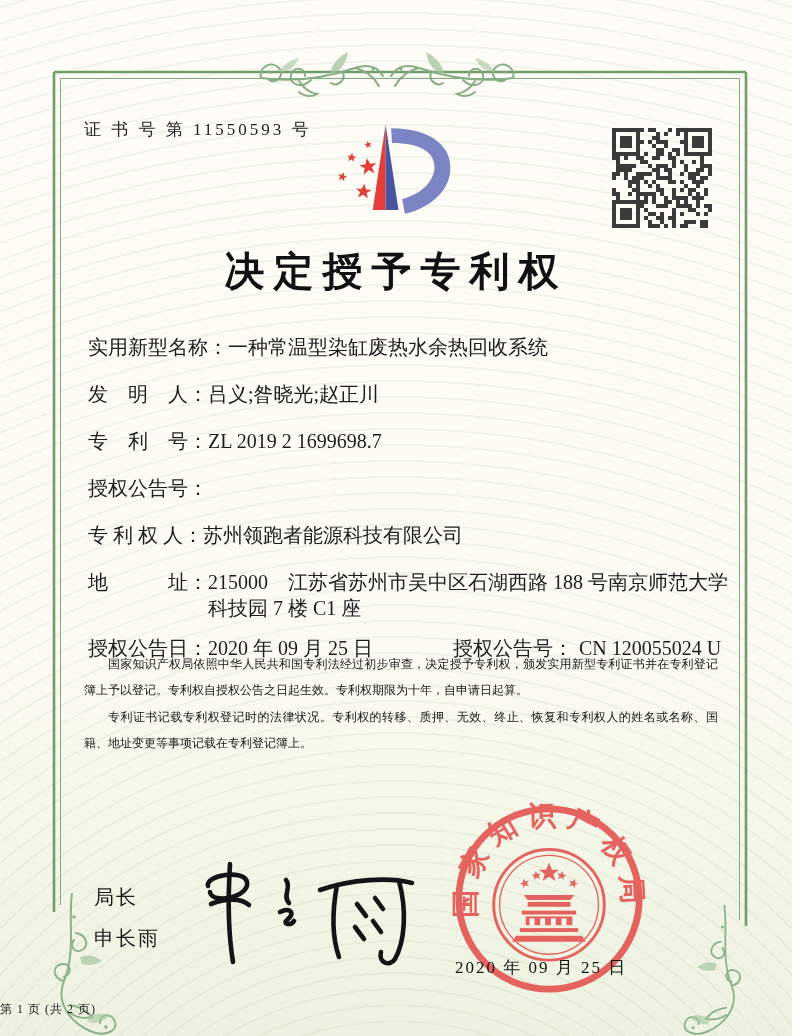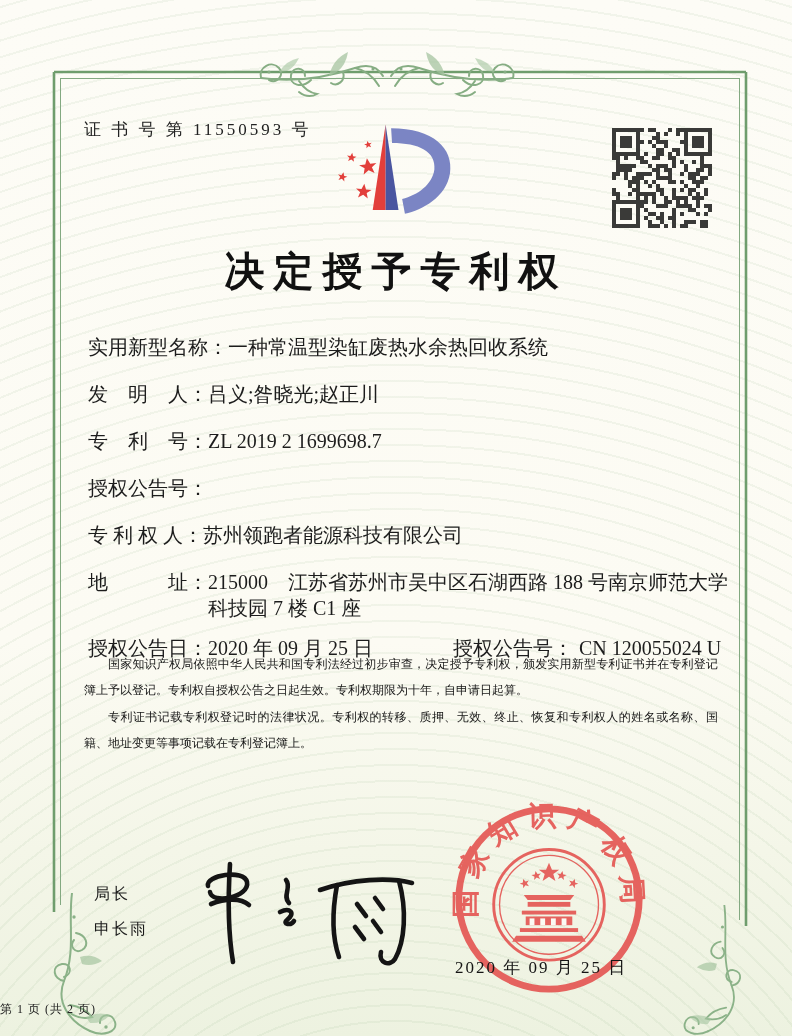--- a/index.html
+++ b/index.html
@@ -25,21 +25,21 @@
     font-family:"Liberation Serif","DejaVu Serif",serif;
   }
   .fields{left:88px;top:334px;width:648px;font-size:20px;line-height:26px;}
   .field-row{display:flex;align-items:flex-start;margin-bottom:21px;}
   .field-row.address{margin-bottom:14px;}
   .field-label{flex:0 0 112px;white-space:nowrap;}
   .field-value{flex:0 1 auto;max-width:520px;}
   .inline-pair .field-label2{margin-left:80px;white-space:nowrap;}
   .paragraphs{left:84px;top:652px;width:634px;font-size:12px;line-height:25.5px;text-align:justify;color:#161616;}
   .paragraphs p{margin:0 0 2px 0;text-indent:2em;}
-  .director{left:94px;top:884px;font-family:"Liberation Sans","DejaVu Sans",sans-serif;font-size:16px;color:#1a1a1a;}
+  .director{left:94px;top:884px;font-family:"Liberation Sans","DejaVu Sans",sans-serif;font-size:20px;color:#1a1a1a;}
   .director div{margin-bottom:14px;letter-spacing:2px;}
   .seal-date{left:455px;top:956px;font-size:17px;letter-spacing:2px;color:#141414;z-index:6;}
   .footer{left:0;right:0;top:1001px;text-align:left;font-size:12px;letter-spacing:1px;color:#222;}
   svg{display:block;}
   .seal-svg{opacity:.88;}
 </style>
 </head>
 <body>
 
 <div class="page">

